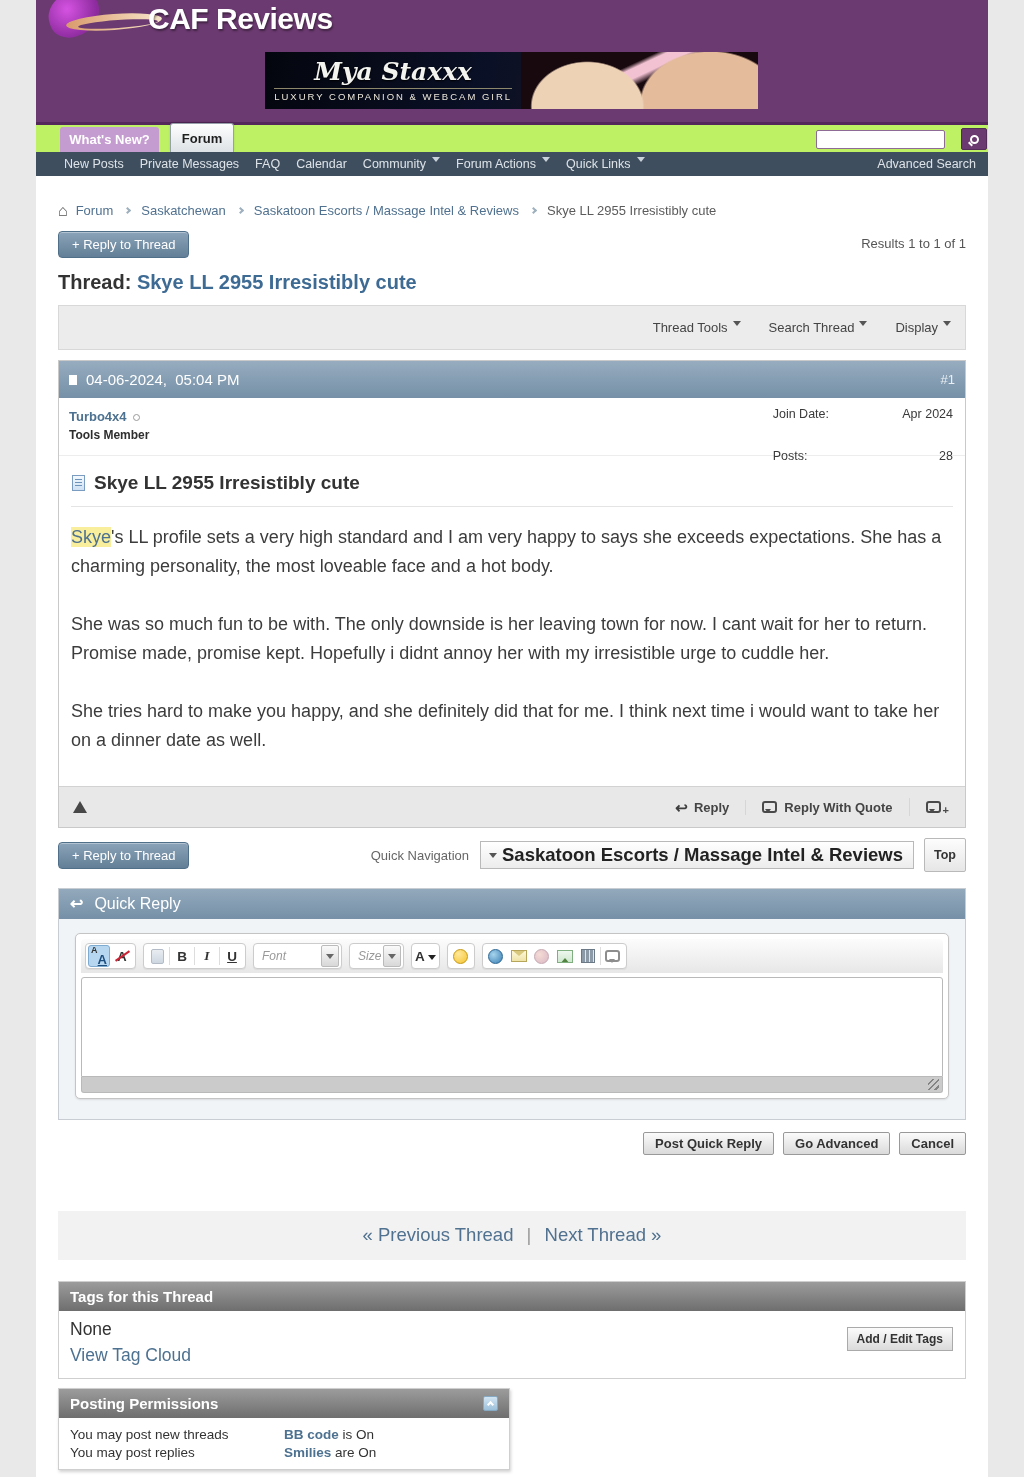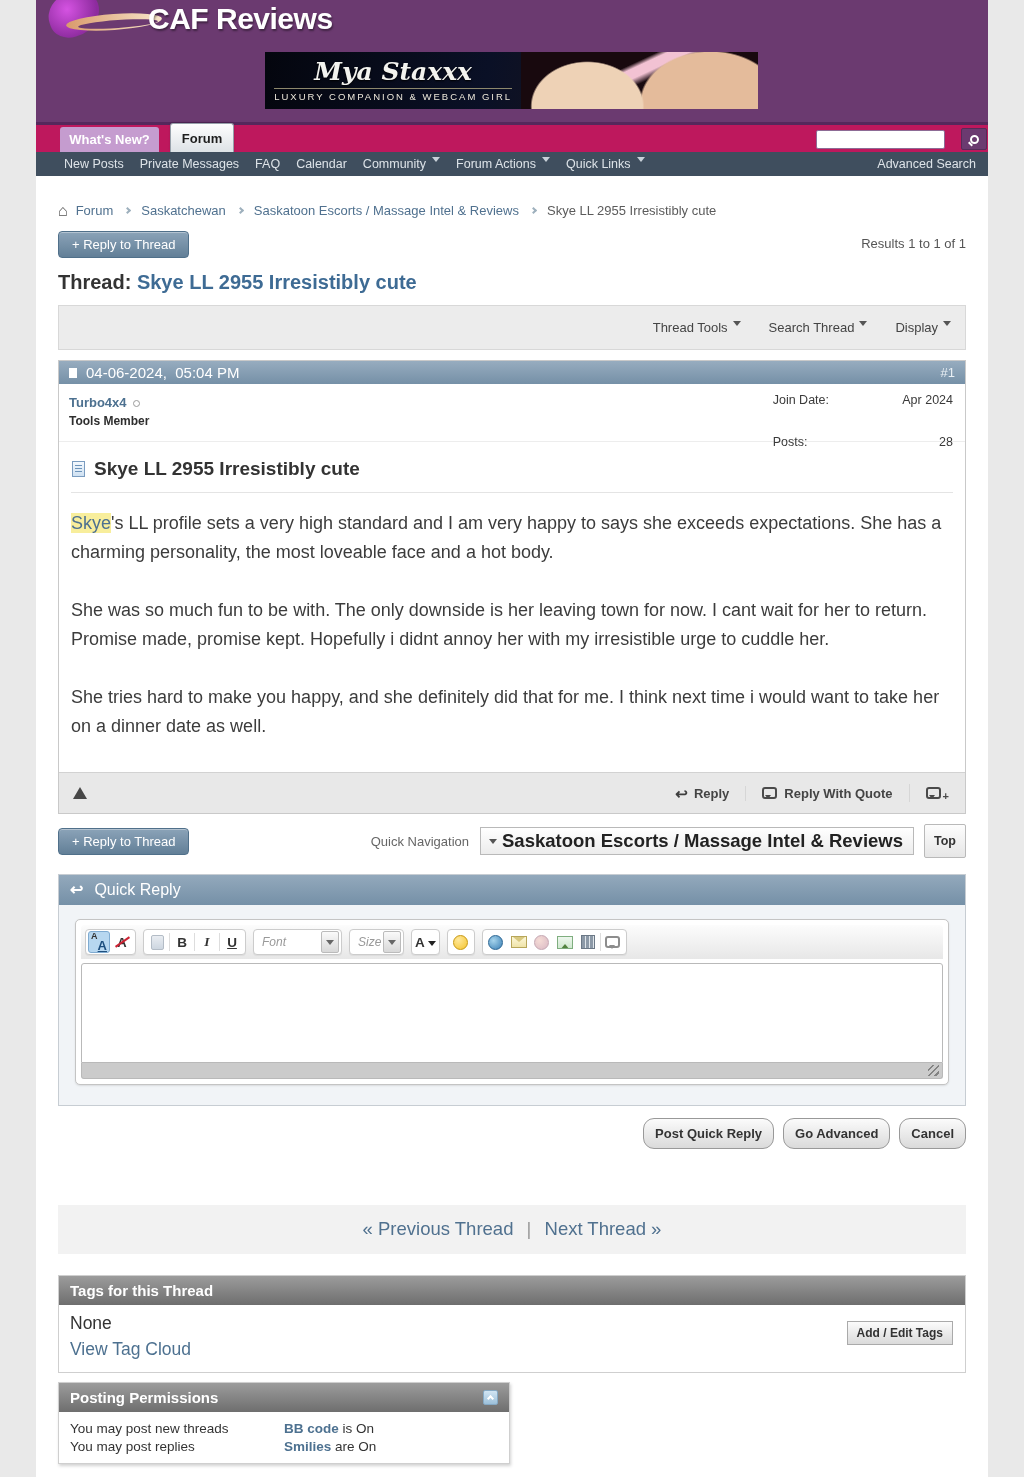--- a/index.html
+++ b/index.html
@@ -32,21 +32,21 @@
     color:#f3f3ef; font-size:25px; line-height:26px; text-shadow:0 1px 2px #000; }
   .banner-sub { color:#ece7da; font-size:9.5px; letter-spacing:2px; margin-top:3px;
     border-top:1px solid #8d8succ; border-top:1px solid #8d886c; padding-top:2px; }
   .banner-photo { flex:1; background:
     radial-gradient(95px 75px at 28% 95%, #eed2b6 0 58%, rgba(0,0,0,0) 60%),
     radial-gradient(115px 85px at 80% 90%, #e4bb9b 0 60%, rgba(0,0,0,0) 62%),
     linear-gradient(155deg, rgba(0,0,0,0) 38%, #f2c2d3 41% 47%, rgba(0,0,0,0) 52%),
     #18090e; }
 
   
-  .tabbar { position:relative; height:30px; background:#be185d; border-top:3px solid #55285c; }
+  .tabbar { position:relative; height:30px; background:#bef264; border-top:3px solid #55285c; }
   .tab { position:absolute; bottom:0; display:flex; align-items:center; justify-content:center;
     font-size:13px; font-weight:bold; border-radius:3px 3px 0 0; cursor:pointer; }
   .tab-whatsnew { left:24px; width:99px; height:25px; background:#c59cCF; background:#c59ccf; color:#fff; }
   .tab-forum { left:134px; width:64px; height:29px;
     background:linear-gradient(#fefefe,#dde2e6); color:#1e1e1e;
     border:1px solid #97a1aa; border-bottom:none; box-shadow:0 -1px 2px rgba(0,0,0,.15); }
   .searchwrap { position:absolute; right:0; top:3px; display:flex; align-items:center; }
   .search-input { width:129px; height:19px; border:1px solid #8d6b95; border-radius:2px;
     padding:0 4px; font-size:12px; outline:none; }
   .search-btn { margin-left:16px; margin-right:1px; width:26px; height:22px; background:#6b3a70;
@@ -83,21 +83,21 @@
 
   
   .toolsbar { margin:11px 22px 0; height:45px; background:#ececec; border:1px solid #d8d8d8;
     display:flex; justify-content:flex-end; align-items:center; padding:0 14px; font-size:13px; color:#444; }
   .tool-item { margin-left:28px; cursor:pointer; }
   .caret-dark::after { content:""; display:inline-block; margin-left:5px; vertical-align:2px;
     border:4px solid transparent; border-top:5px solid #555; }
 
   
   .post { margin:10px 22px 0; border:1px solid #c9c9c9; }
-  .post-head { height:23px; background:linear-gradient(#97acbf,#7590a7); display:flex;
+  .post-head { height:37px; background:linear-gradient(#97acbf,#7590a7); display:flex;
     align-items:center; padding:0 10px; color:#fff; font-size:15px; }
   .post-status-icon { width:8px; height:10px; background:#fff; margin-right:9px; }
   .post-date { white-space:pre; }
   .post-num { margin-left:auto; font-size:13px; color:#e9eff4; cursor:pointer; }
   .post-user { position:relative; padding:9px 10px 13px; }
   .uname { color:#4d7190; font-weight:bold; font-size:13px; cursor:pointer; display:inline-block; }
   .status-dot { display:inline-block; width:7px; height:7px; border:1px solid #9a9a9a;
     border-radius:50%; margin-left:6px; }
   .rank { font-weight:bold; font-size:12px; color:#2e2e2e; margin-top:3px; }
   .user-stats { position:absolute; right:12px; top:9px; display:grid;
@@ -195,22 +195,22 @@
   .ic-quote::after { content:""; position:absolute; left:2px; bottom:-6px; border:3px solid transparent;
     border-top:4px solid #8d8d8d; }
   .ed-textarea { display:block; width:100%; height:100px; border:1px solid #b9b9b9;
     border-radius:3px 3px 0 0; resize:none; outline:none; margin-top:4px; padding:4px; font-size:13px; }
   .ed-scroll { height:16px; background:#cbcbcb; border:1px solid #b9b9b9; border-top:none;
     border-radius:0 0 3px 3px; position:relative; }
   .resize-handle { position:absolute; right:3px; top:2px; width:11px; height:11px; cursor:nwse-resize;
     background:repeating-linear-gradient(135deg, rgba(0,0,0,0) 0 3px, #838383 3px 4.5px); }
 
   .qr-buttons { margin:12px 22px 0; display:flex; justify-content:flex-end; gap:9px; }
-  .btn { height:31px; padding:0 11px; background:linear-gradient(#fbfbfb,#dadada);
-    border:1px solid #999; border-radius:11px; font-size:13px; font-weight:bold; color:#333;
+  .btn { height:23px; padding:0 11px; background:linear-gradient(#fbfbfb,#dadada);
+    border:1px solid #999; border-radius:2px; font-size:13px; font-weight:bold; color:#333;
     display:flex; align-items:center; cursor:pointer; font-family:"Liberation Sans",sans-serif; }
 
   
   .prevnext { margin:56px 22px 0; background:#f2f2f2; padding:13px 0 14px; text-align:center;
     font-size:18.5px; color:#9a9a9a; }
   .pn-link { color:#50718f; cursor:pointer; }
   .pn-sep { margin:0 8px; color:#9a9a9a; }
 
   
   .panel { border:1px solid #cfcfcf; }

